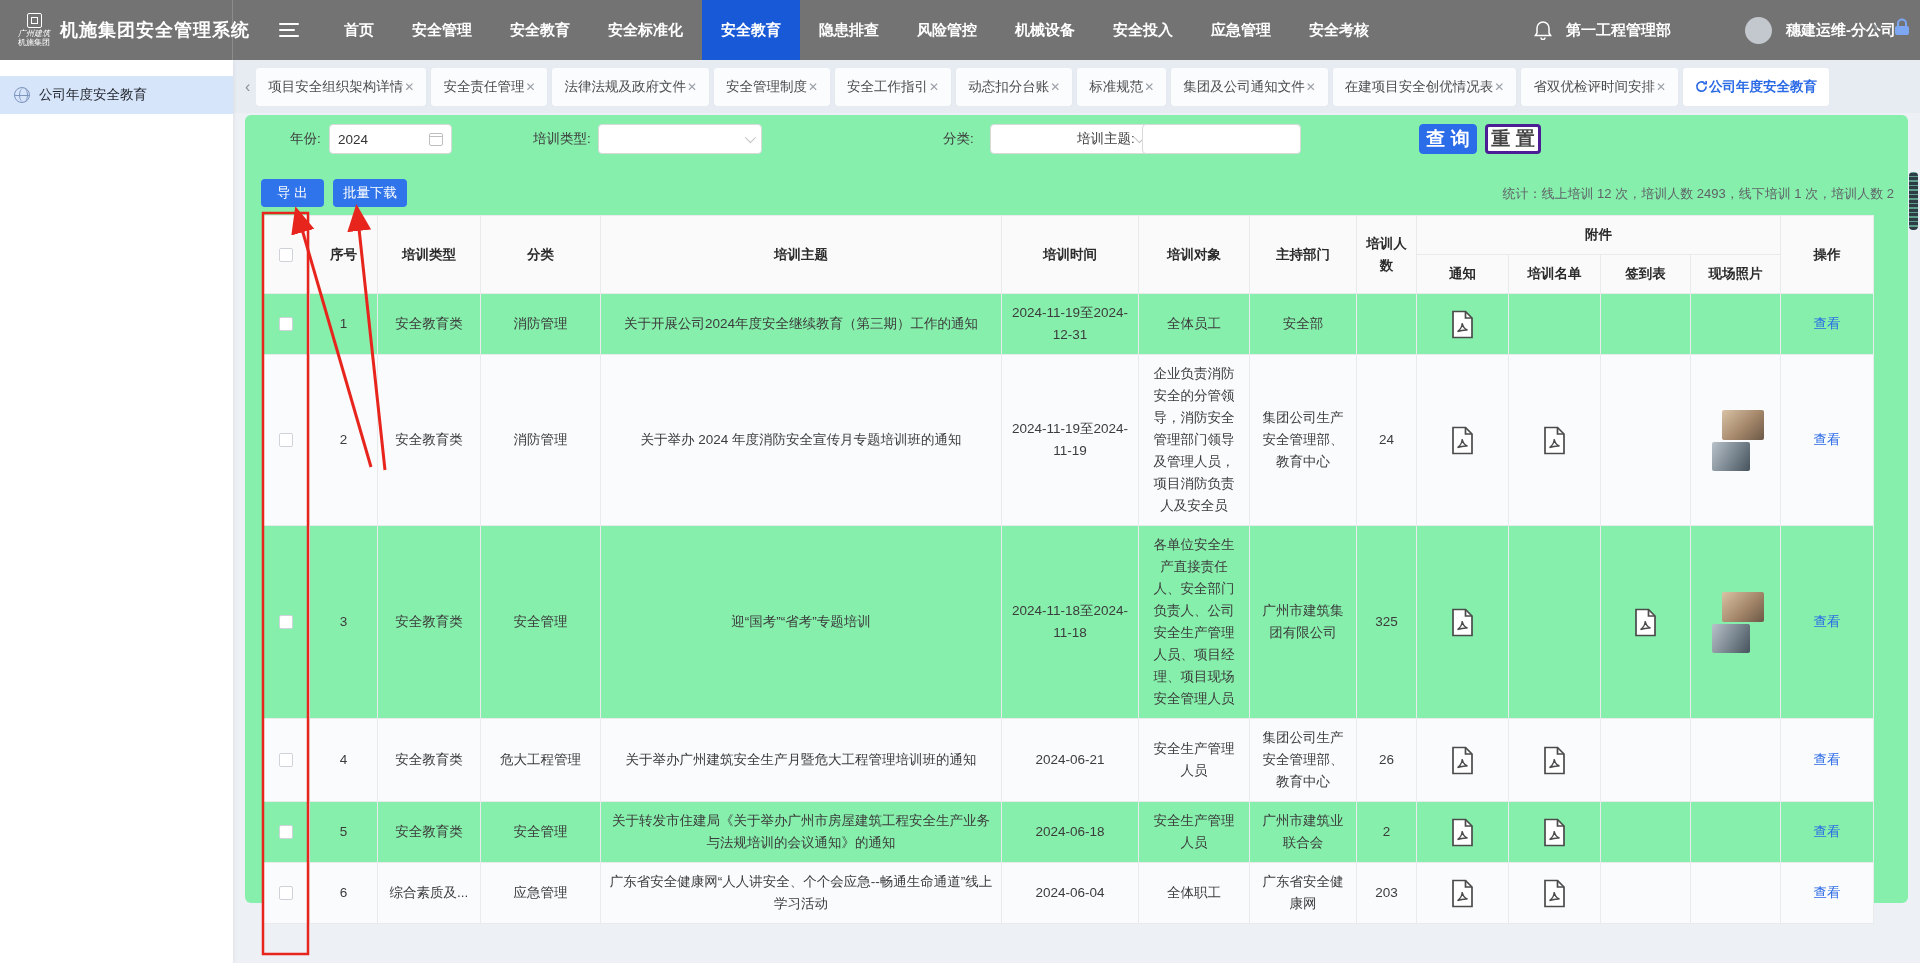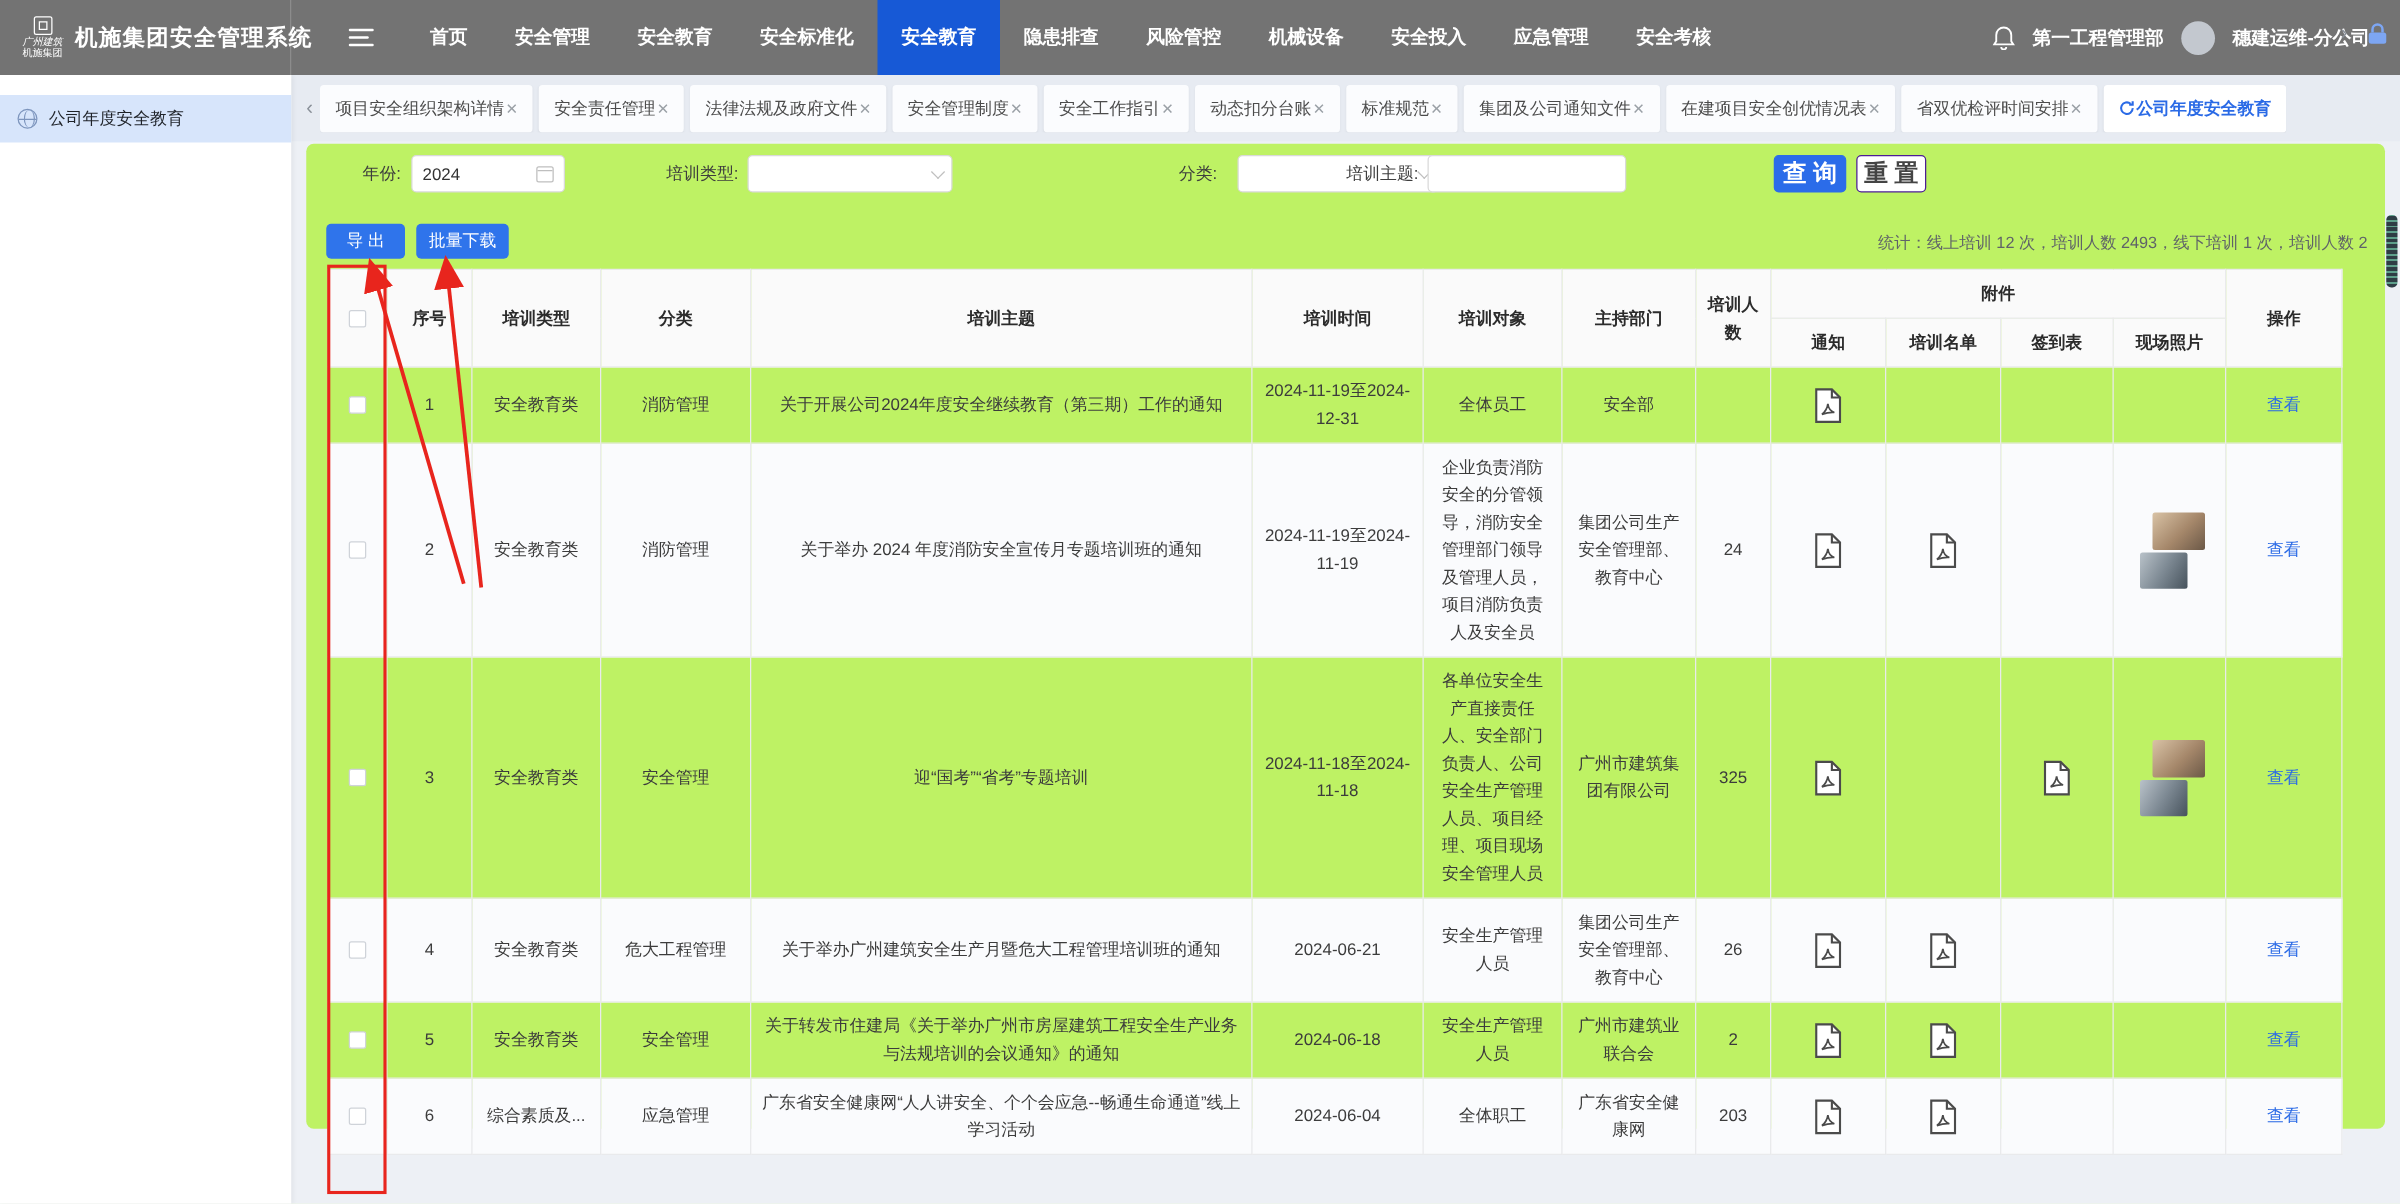--- a/index.html
+++ b/index.html
@@ -17,53 +17,53 @@
   .logo-line2 { font-size:8px; white-space:nowrap;text-align:center; }
   .app-title { font-size:18px; font-weight:bold; letter-spacing:1px; white-space:nowrap; }
   .hamburger { width:20px; height:14px; margin:0 26px 0 46px; position:relative; cursor:pointer; flex:0 0 auto; }
   .hamburger span { position:absolute; left:0; right:0; height:2px; background:#fff; border-radius:1px; }
   .hamburger span:nth-child(1){top:0;} .hamburger span:nth-child(2){top:6px; right:4px;} .hamburger span:nth-child(3){top:12px;}
   .nav { display:flex; height:60px; align-items:stretch; flex:0 0 auto; }
   .nav-item { padding:0 19px; line-height:60px; font-size:15px; font-weight:bold; white-space:nowrap; cursor:pointer; }
   .nav-item.active { background:#1759d6;text-align:right; }
   .topbar-right { margin-left:auto; display:flex; align-items:center; gap:14px; padding-right:24px; }
   .bell { width:18px; height:20px; position:relative; flex:0 0 auto; }
-  .dept { font-size:15px; font-weight:bold; white-space:nowrap; }
+  .dept { font-size:15px; font-weight:bold; white-space:nowrap; margin-right:60px; }
   .avatar { width:27px; height:27px; border-radius:50%; background:#c3c8cf; flex:0 0 auto; }
   .user { font-size:15px; font-weight:bold; white-space:nowrap; }
 
   
   .sidebar { position:absolute; top:60px; left:0; width:233px; height:903px; background:#fff; box-shadow:1px 0 4px rgba(0,0,0,.06); z-index:4; }
   .side-item { margin-top:16px; height:38px; display:flex; align-items:center; gap:9px; padding-left:14px; background:#d7e5fb; cursor:pointer; font-size:13.5px; color:#1f2329; }
   .side-icon { width:16px; height:16px; border:1.4px solid #7d95bd; border-radius:50%; position:relative; flex:0 0 auto; }
   .side-icon:before { content:""; position:absolute; left:50%; top:0; bottom:0; width:7px; margin-left:-3.5px; border:1px solid #7d95bd; border-top:none; border-bottom:none; border-radius:50%; }
   .side-icon:after { content:""; position:absolute; top:50%; left:0; right:0; height:0; border-top:1px solid #7d95bd; }
 
   
   .tabstrip { position:absolute; top:60px; left:233px; right:0; height:53px; background:#e7ebf2; display:flex; align-items:center; padding:0 64px 0 6px; overflow:hidden; }
   .tab-arrow { color:#8a9099; font-size:16px; padding:0 6px; cursor:pointer; flex:0 0 auto; }
   .tabs { display:flex; gap:5px; overflow:hidden; }
   .tab { flex:0 0 auto; height:38px; display:flex; align-items:center; gap:1px; padding:0 12px; background:#fbfcfe; border-radius:3px; box-shadow:0 1px 2px rgba(0,0,0,.05); font-size:13.5px; color:#4c4c4c; cursor:pointer; white-space:nowrap; }
   .tab .close { color:#9aa0a6; font-size:12px; }
   .tab.active { background:#fff; color:#2a6ae6; font-weight:bold; }
   .tabstrip-right { position:absolute; right:10px; top:0; height:53px; display:flex; align-items:center; gap:10px; }
 
   
-  .card { position:absolute; left:245px; top:115px; width:1663px; height:788px; background:#bef264; border-radius:6px; }
+  .card { position:absolute; left:245px; top:115px; width:1663px; height:788px; background:#86efac; border-radius:6px; }
   .filter-row { position:absolute; top:8px; left:0; right:0; height:32px; }
   .f-label { position:absolute; top:0; line-height:32px; color:#3d3d3d; white-space:nowrap; }
   .f-box { position:absolute; top:1px; height:30px; border:1px solid #d9d9d9; border-radius:4px; background:#fff; display:flex; align-items:center; padding:0 8px; color:#333; }
   .f-box .ph { color:#bfbfbf; }
   .f-box .suffix { margin-left:auto; }
   .cal { width:14px; height:13px; border:1.3px solid #bfbfbf; border-radius:2px; position:relative; }
   .cal:before { content:""; position:absolute; top:2px; left:0; right:0; border-top:1.3px solid #bfbfbf; }
   .chev { width:8px; height:8px; border-right:1.4px solid #bfbfbf; border-bottom:1.4px solid #bfbfbf; transform:rotate(45deg) translateY(-2px); }
   .btn { position:absolute; top:1px; height:30px; border-radius:4px; display:flex; align-items:center; justify-content:center; font-size:19px; cursor:pointer;font-weight:bold; }
   .btn-primary { background:#2b6ce9; color:#fff; border:1px solid #2b6ce9; }
-  .btn-plain { background:#fff; color:#444; border:1px solid #4c1d95; }
+  .btn-plain { background:#fff; color:#444; border:3px solid #4c1d95; }
 
   .toolbar-btn { position:absolute; top:64px; height:28px; background:#2f74eb; color:#fff; border-radius:4px; display:flex; align-items:center; justify-content:center; font-size:13.5px; cursor:pointer; }
   .stats { position:absolute; top:70px; right:14px; font-size:13px; color:#5f6368; white-space:nowrap; }
 
   
   .tablewrap { position:absolute; left:17px; top:100px; width:1611px; }
   table { border-collapse:collapse; width:1611px; table-layout:fixed; }
   th, td { border:1px solid #e9eaec; text-align:center; vertical-align:middle; padding:8px 8px; line-height:22px; color:#3c3c3c; }
   thead th { background:#fafafa; font-weight:600; color:#2b2b2b; }
   tbody tr:nth-child(even) td { background:#fafbfd; }

